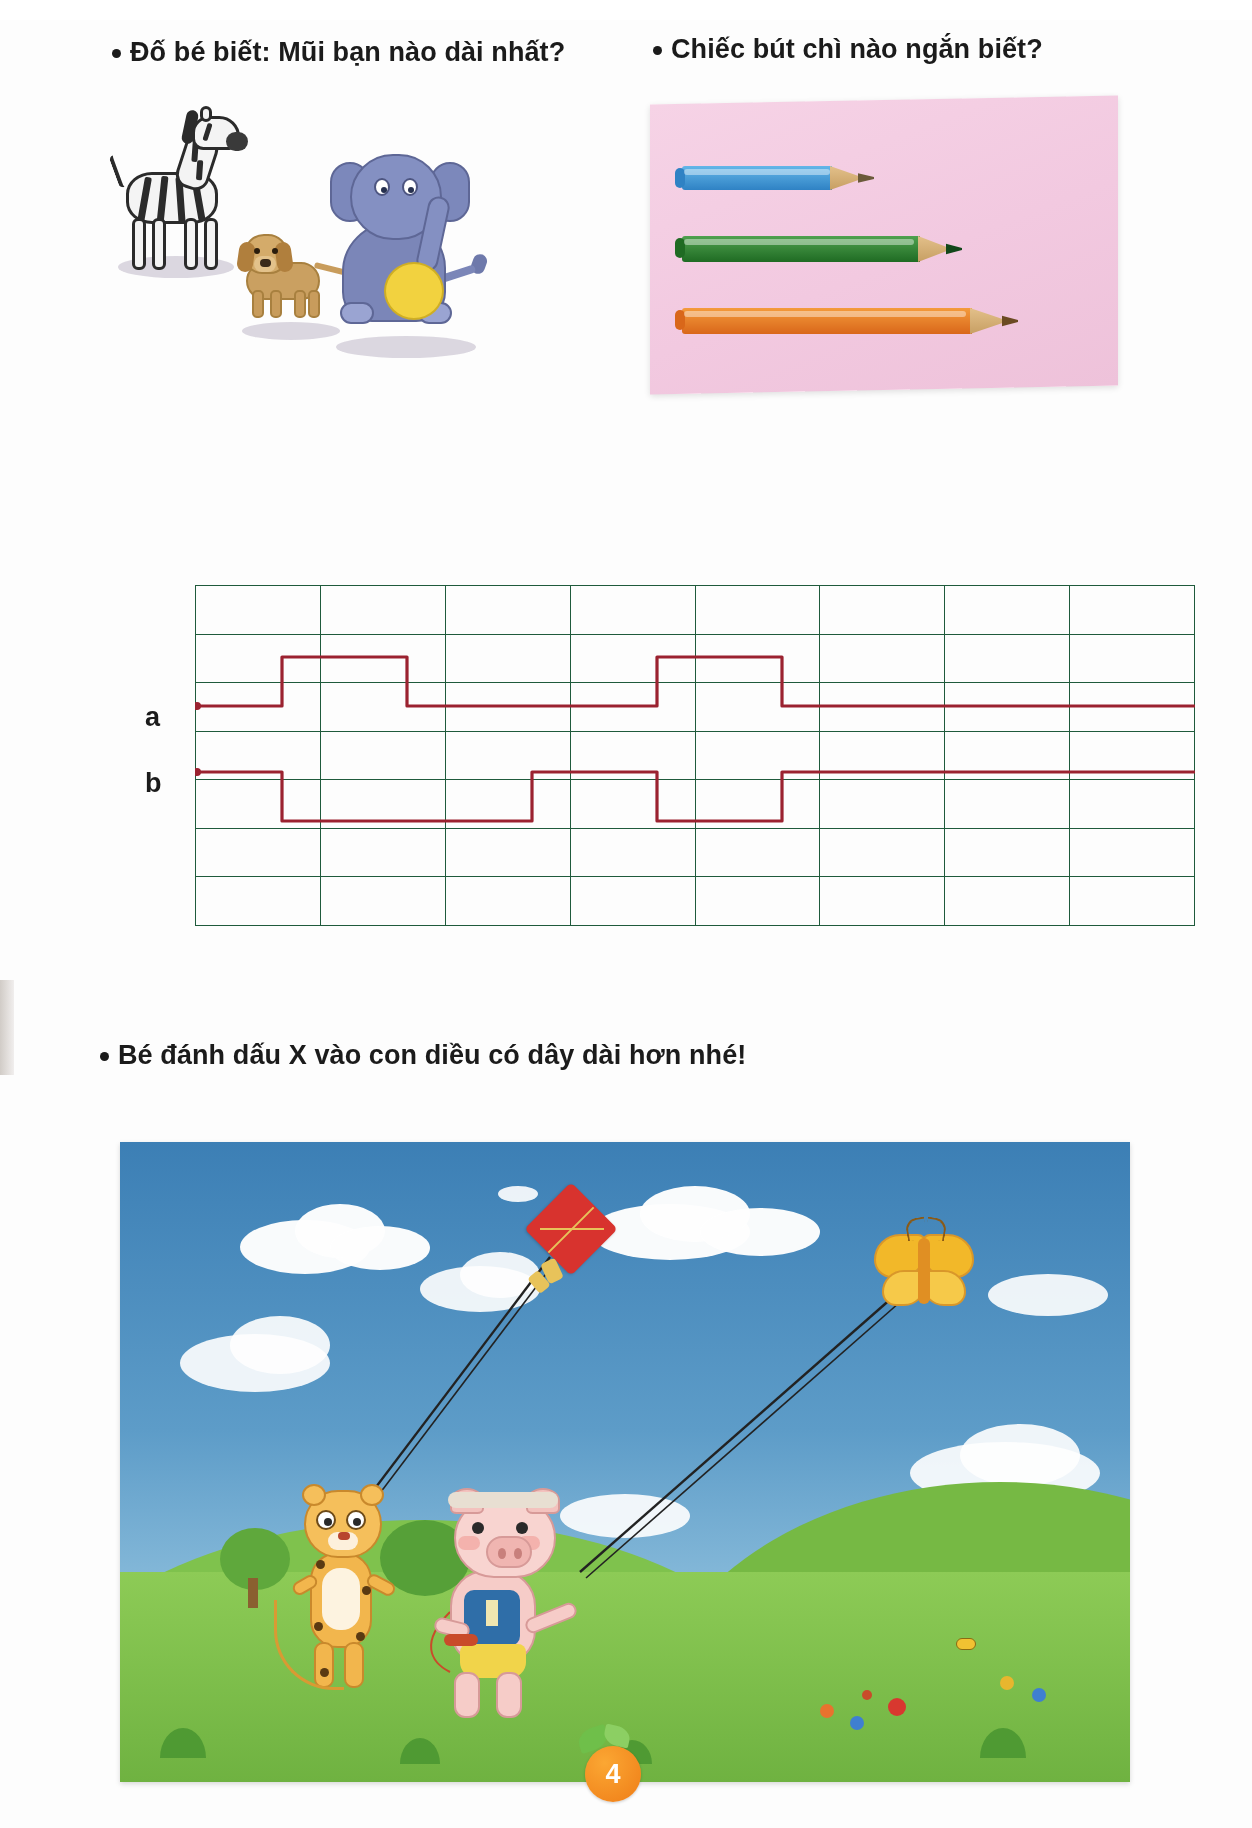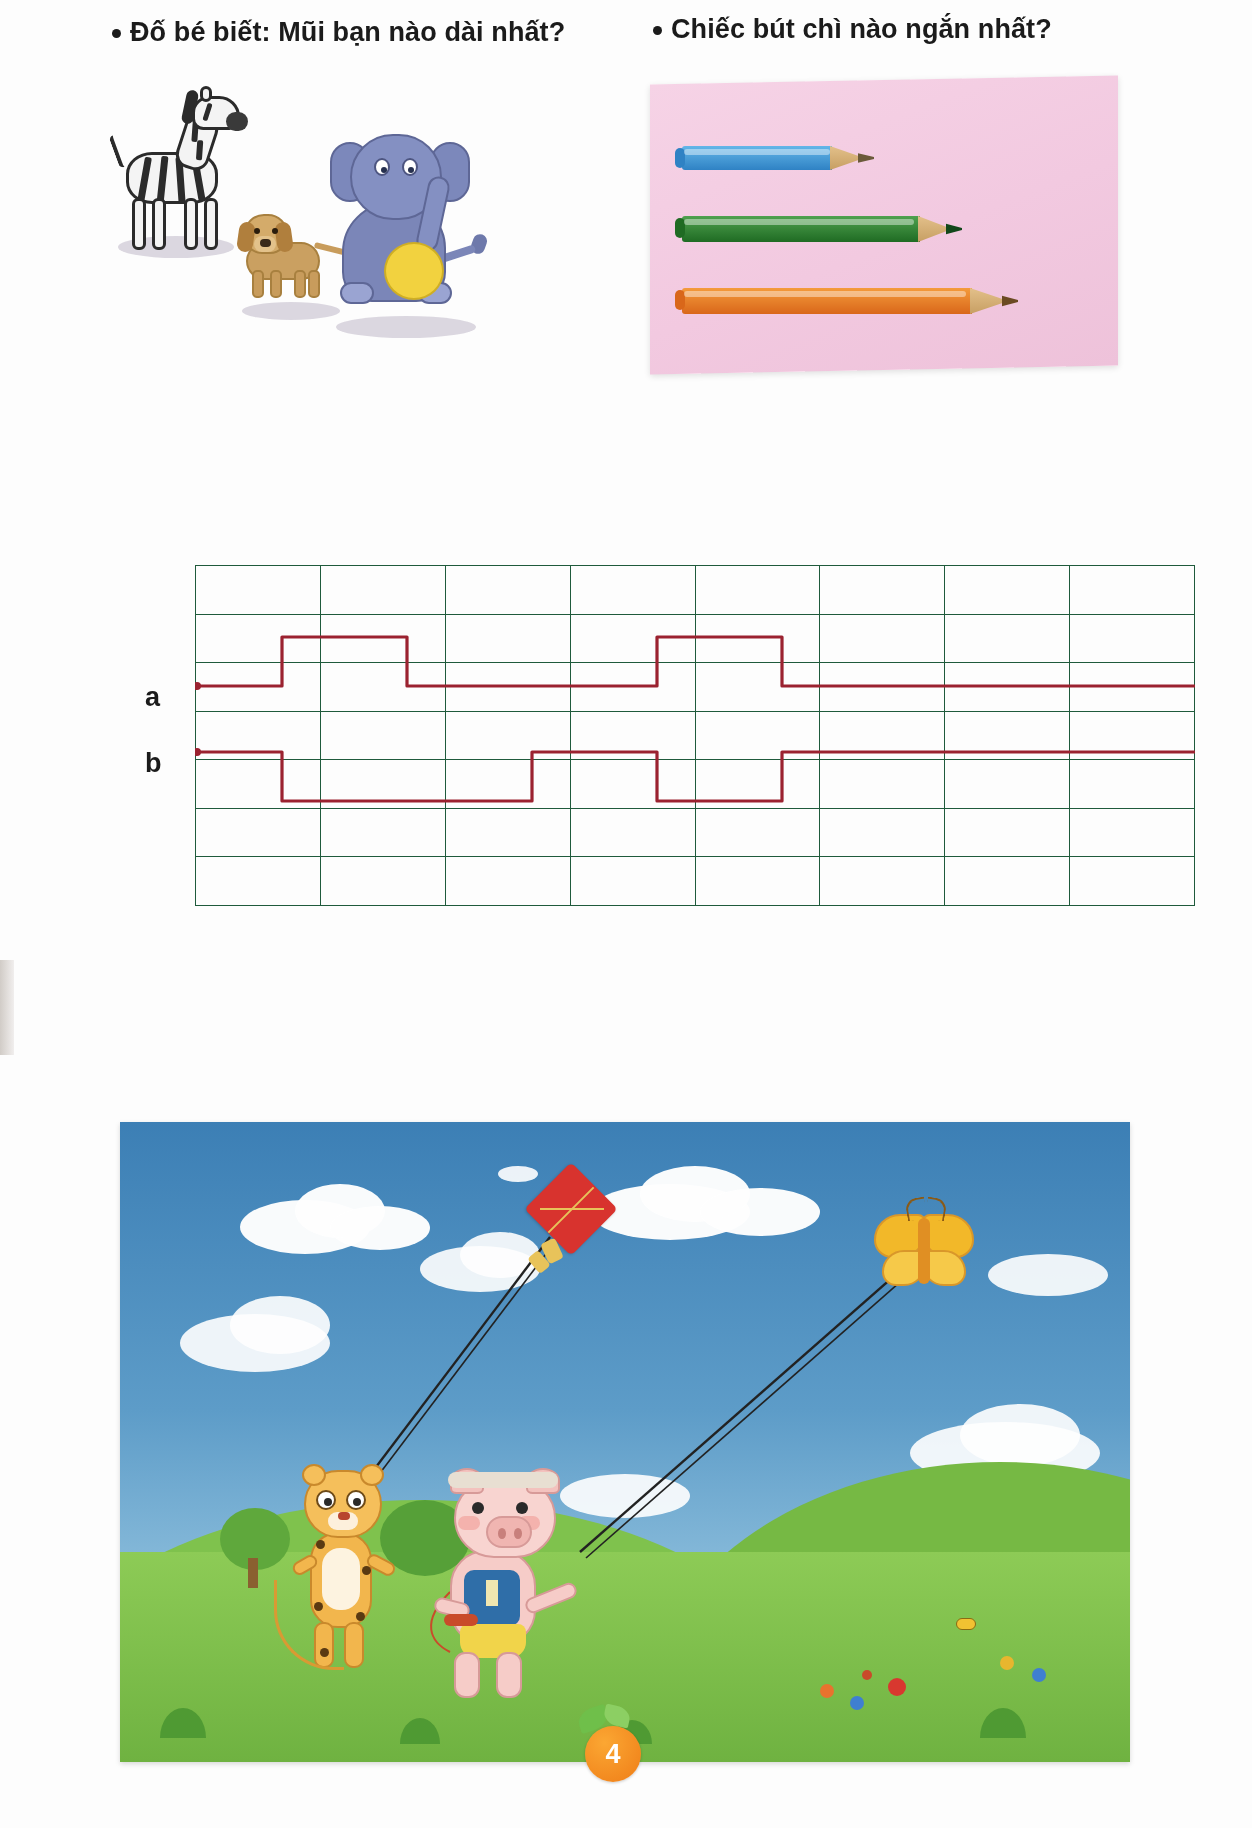--- a/index.html
+++ b/index.html
@@ -9,20 +9,21 @@
   }
   body {
     width: 1252px; height: 1828px;
     position: relative;
     font-family: "Liberation Sans", sans-serif;
     overflow: hidden;
   }
   .page {
     position: absolute; inset: 0;
     background: #fdfdfd;
+    margin-top: 20px;
   }
 
   
   .q-text {
     font-size: 27px;
     color: #1b1b1b;
     font-weight: 700;
     letter-spacing: 0.1px;
     white-space: nowrap;
   }
@@ -289,21 +290,21 @@
 </head>
 <body>
 
 <div class="page">
 
   <div id="q1" class="q-text">
     <span class="bullet"></span><span>Đố bé biết: Mũi bạn nào dài nhất?</span>
   </div>
 
   <div id="q2" class="q-text">
-    <span class="bullet"></span><span>Chiếc bút chì nào ngắn nhất?</span>
+    <span class="bullet"></span><span>Chiếc bút chì nào ngắn biết?</span>
   </div>
 
   <div id="animals">
 
     <div class="shadow-ell" style="left:18px; top:158px; width:116px; height:22px;"></div>
     <div class="shadow-ell" style="left:142px; top:224px; width:98px; height:18px;"></div>
     <div class="shadow-ell" style="left:236px; top:238px; width:140px; height:22px;"></div>
 
     <div class="zebra">
       <div class="tail"></div>
@@ -476,20 +477,23 @@
     <svg id="strings" viewBox="0 0 1000 340">
 
       <path d="M 0,121 L 87,121 L 87,72 L 212,72 L 212,121 L 462,121 L 462,72 L 587,72 L 587,121 L 1000,121" fill="none" stroke="#9b2230" stroke-width="3.2" stroke-linejoin="round"></path>
       <circle cx="2" cy="121" r="4" fill="#9b2230"></circle>
 
       <path d="M 0,187 L 87,187 L 87,236 L 337,236 L 337,187 L 462,187 L 462,236 L 587,236 L 587,187 L 1000,187" fill="none" stroke="#9b2230" stroke-width="3.2" stroke-linejoin="round"></path>
       <circle cx="2" cy="187" r="4" fill="#9b2230"></circle>
     </svg>
   </div>
 
+  <div id="q4" class="q-text">
+    <span class="bullet"></span><span>Bé đánh dấu X vào con diều có dây dài hơn nhé!</span>
+  </div>
 
   <div id="scene">
     <div class="sky"></div>
 
     <div class="cloud" style="left:120px; top:78px; width:130px; height:54px;"></div>
     <div class="cloud" style="left:175px; top:62px; width:90px; height:54px;"></div>
     <div class="cloud" style="left:210px; top:84px; width:100px; height:44px;"></div>
 
     <div class="cloud" style="left:470px; top:62px; width:160px; height:56px;"></div>
     <div class="cloud" style="left:520px; top:44px; width:110px; height:56px;"></div>

